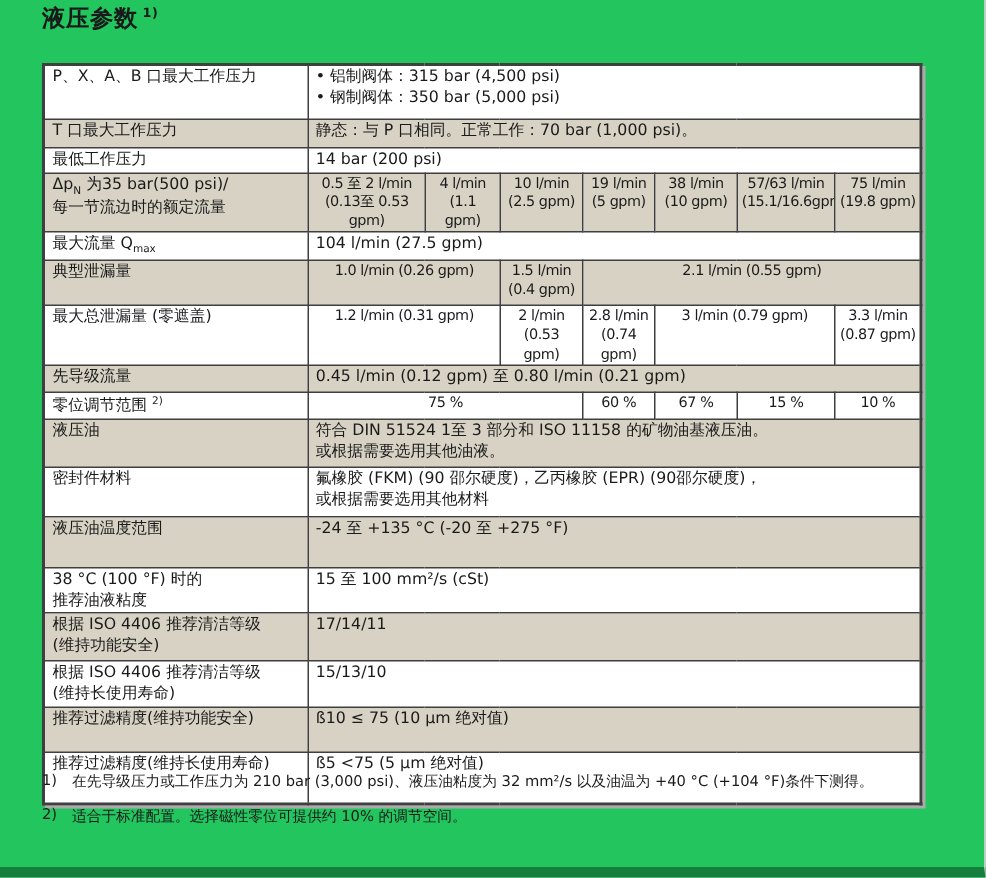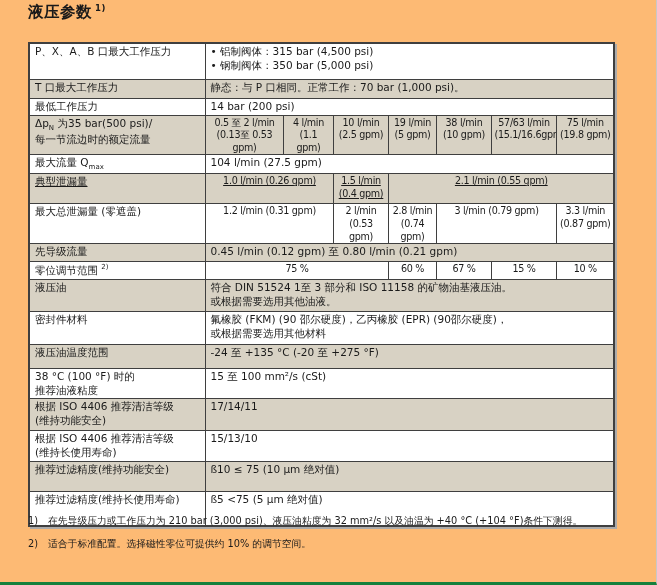--- a/index.html
+++ b/index.html
@@ -5,23 +5,23 @@
   html,body { margin:0; padding:0; background:#ffffff; }
   body {
     width:657px; height:585px;
     font-family:"DejaVu Sans", sans-serif;
     color:#1a1a1a;
     position:relative;
     overflow:hidden;
   }
   .page {
     position:absolute; inset:0;
-    background:#fdba74;
+    background:#22c55e;
     border-right:1px solid #c8c8c8;
-    border-bottom:3px solid #15803d;
+    border-bottom:7px solid #15803d;
     box-sizing:border-box;
   }
   .doc-title {
     position:absolute; left:28px; top:2px;
     font-size:15.5px; font-weight:bold; margin:0;
     letter-spacing:0.5px;
   }
   .doc-title sup { font-size:8.5px; font-weight:bold; margin-left:3px; }
 
   table.params {
@@ -94,21 +94,21 @@
           <td colspan="1">10 l/min<br>(2.5 gpm)</td>
           <td colspan="1">19 l/min<br>(5 gpm)</td>
           <td colspan="1">38 l/min<br>(10 gpm)</td>
           <td colspan="1">57/63 l/min<br>(15.1/16.6gpm)</td>
           <td colspan="1">75 l/min<br>(19.8 gpm)</td>
         </tr>
         <tr style="height: 19px;">
           <th>最大流量 Q<sub>max</sub></th>
           <td colspan="7">104 l/min (27.5 gpm)</td>
         </tr>
-        <tr class="multi" style="height: 30px; text-decoration: underline;">
+        <tr class="multi" style="height: 30px;">
           <th>典型泄漏量</th>
           <td colspan="2">1.0 l/min (0.26 gpm)</td>
           <td colspan="1">1.5 l/min<br>(0.4 gpm)</td>
           <td colspan="4">2.1 l/min (0.55 gpm)</td>
         </tr>
         <tr class="multi" style="height: 31px; padding-left: 36px;">
           <th>最大总泄漏量 (零遮盖)</th>
           <td colspan="2">1.2 l/min (0.31 gpm)</td>
           <td colspan="1">2 l/min<br>(0.53 gpm)</td>
           <td colspan="1">2.8 l/min<br>(0.74 gpm)</td>
@@ -128,21 +128,21 @@
           <td colspan="1">10 %</td>
         </tr>
         <tr style="height: 32px; border-radius: 13px;">
           <th>液压油</th>
           <td colspan="7">符合 DIN 51524 1至 3 部分和 ISO 11158 的矿物油基液压油。<br>或根据需要选用其他油液。</td>
         </tr>
         <tr style="height: 33px; border-radius: 14px;">
           <th>密封件材料</th>
           <td colspan="7">氟橡胶 (FKM) (90 邵尔硬度)，乙丙橡胶 (EPR) (90邵尔硬度)，<br>或根据需要选用其他材料</td>
         </tr>
-        <tr style="height: 24px;">
+        <tr style="height: 34px;">
           <th>液压油温度范围</th>
           <td colspan="7">-24 至 +135 °C (-20 至 +275 °F)</td>
         </tr>
         <tr style="height: 30px; padding-left: 13px;">
           <th>38 °C (100 °F) 时的<br>推荐油液粘度</th>
           <td colspan="7">15 至 100 mm²/s (cSt)</td>
         </tr>
         <tr style="height: 32px;">
           <th>根据 ISO 4406 推荐清洁等级<br>(维持功能安全)</th>
           <td colspan="7">17/14/11</td>

